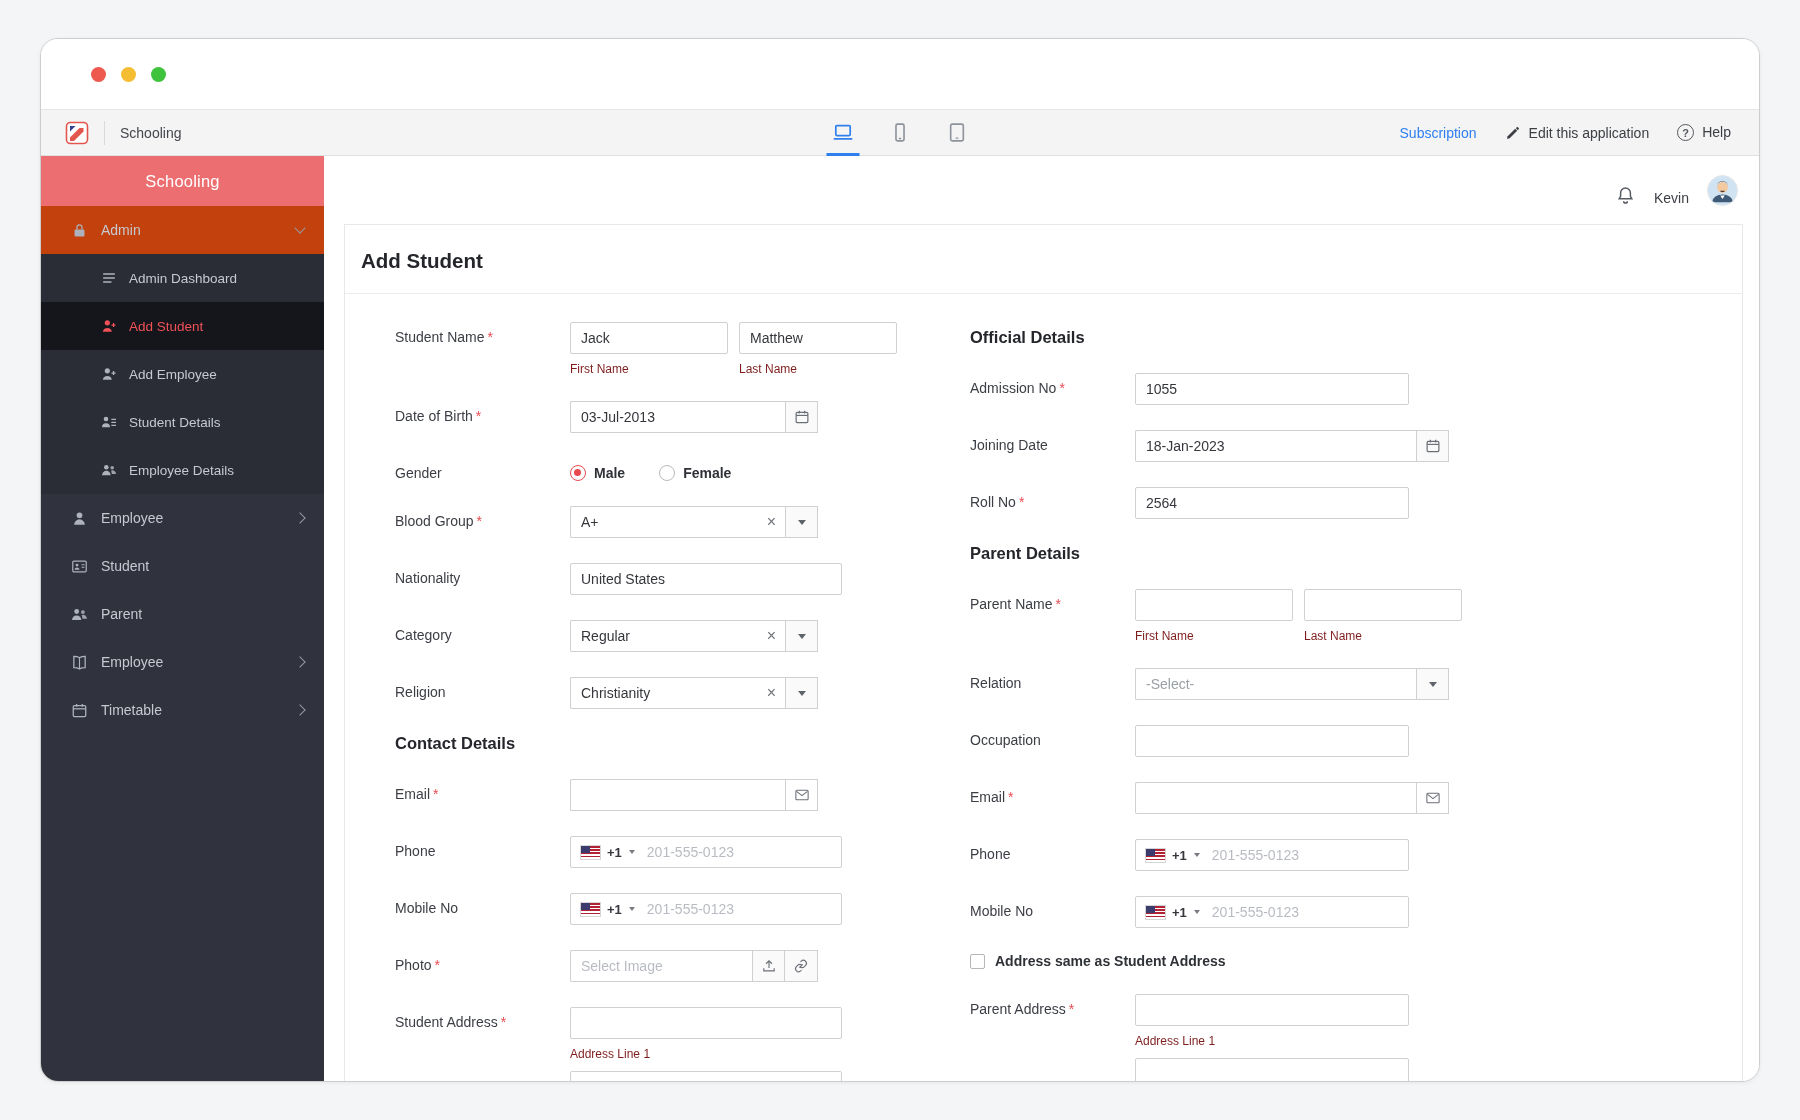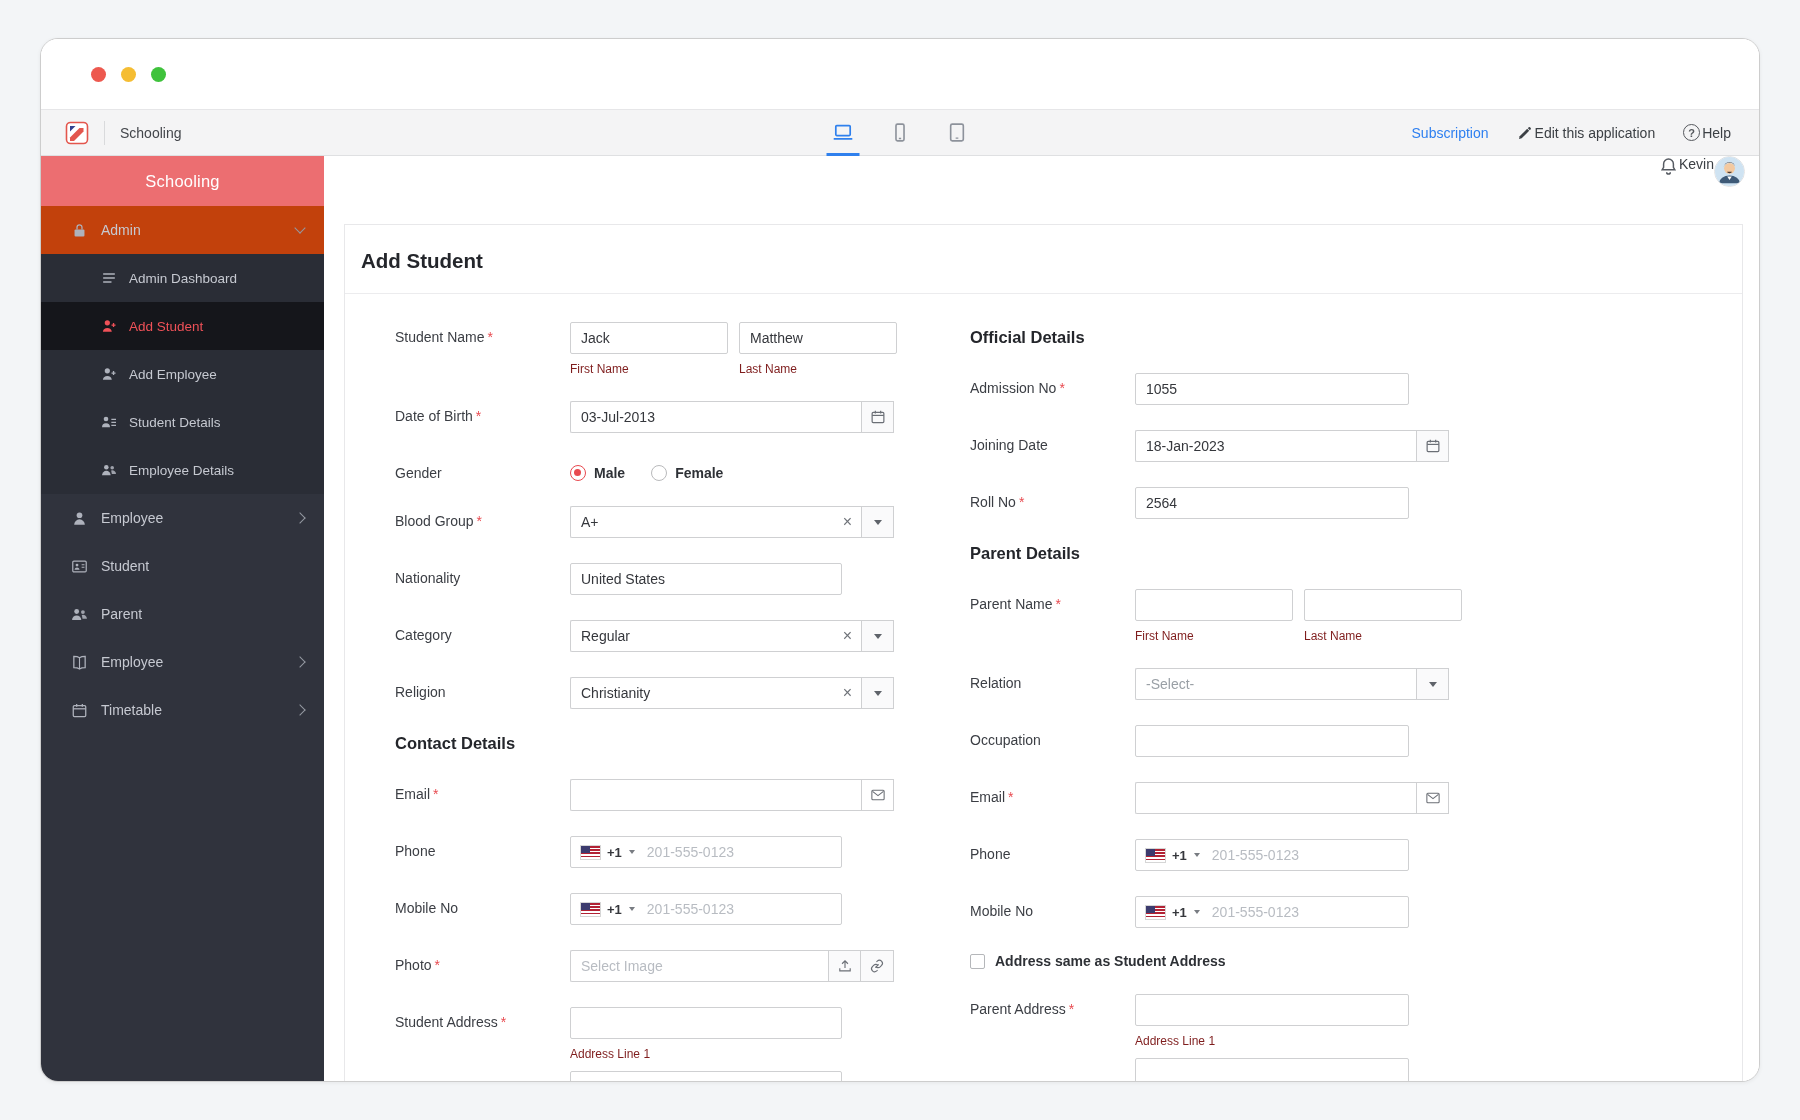--- a/index.html
+++ b/index.html
@@ -23,21 +23,21 @@
   .logo{width:24px;height:24px;display:flex}
   .tb-sep{width:1px;height:24px;background:#d9dadc}
   .tb-appname{font-size:14px;color:#43464b}
   .tb-center{position:absolute;left:50%;transform:translateX(-50%);height:100%;display:flex;align-items:center;gap:24px}
   .dev{height:100%;display:flex;align-items:center;justify-content:center;padding:0 5px;color:#8d929b;position:relative;cursor:pointer}
   .dev svg{width:23px;height:23px}
   .dev.active{color:#2f80ed}
   .dev.active::after{content:"";position:absolute;left:0;right:0;bottom:-1px;height:3px;background:#2f80ed}
   .tb-right{margin-left:auto;display:flex;align-items:center;gap:28px;padding-right:28px;font-size:14px}
   .link-blue{color:#2d7ff0;cursor:pointer}
-  .tb-btn{display:flex;align-items:center;gap:2px;color:#3c4045;cursor:pointer}
+  .tb-btn{display:flex;align-items:flex-start;gap:8px;color:#3c4045;cursor:pointer}
   .tb-btn svg{width:16px;height:16px}
   .help-q{width:17px;height:17px;border:1.3px solid #55585d;border-radius:50%;display:flex;align-items:center;
     justify-content:center;font-size:11px;color:#55585d;font-weight:700}
 
   
   .app-body{flex:1;display:flex;min-height:0}
 
   
   .sidebar{flex:0 0 283px;background:#30333d;display:flex;flex-direction:column;color:#c6c9d1}
   .sb-header{flex:0 0 50px;background:#ec6e71;color:#fff;font-size:16.5px;display:flex;align-items:center;
@@ -51,21 +51,21 @@
   .sb-sub .ic{width:16px;height:16px;flex:0 0 16px;display:flex;color:#aeb2bc}
   .sb-sub .ic svg{width:100%;height:100%}
   .sb-sub.active{background:#15161b;color:#ef5158}
   .sb-sub.active .ic{color:#ef5158}
   .chev{width:8px;height:8px;border-right:1.6px solid #9599a2;border-bottom:1.6px solid #9599a2;margin-left:auto}
   .chev.r{transform:rotate(-45deg)}
   .chev.d{transform:rotate(45deg);margin-top:-4px}
 
   
   .main{flex:1;display:flex;flex-direction:column;min-width:0;overflow:hidden;background:#fff}
-  .main-topbar{flex:0 0 50px;display:flex;align-items:flex-start;justify-content:flex-end;gap:0;padding-right:14px}
+  .main-topbar{flex:0 0 50px;display:flex;align-items:flex-end;justify-content:flex-end;gap:18px;padding-right:21px}
   .bell{color:#565b62;display:flex;cursor:pointer}
   .bell svg{width:21px;height:21px}
   .username{font-size:14px;color:#3c4045}
   .avatar{width:31px;height:31px;border-radius:50%;overflow:hidden;display:flex;cursor:pointer;border:1px solid #e2e2e2}
   .avatar svg{width:100%;height:100%}
 
   .content{flex:1;overflow:hidden;padding:18px 16px 0 20px}
   .card{border:1px solid #e8e8ea;background:#fff;min-height:1200px}
   .card-title{padding:24px 0 20px 16px;font-size:20.5px;font-weight:700;color:#24262b;border-bottom:1px solid #ececee}
   .form-body{display:flex;padding:28px 0 0 50px}
@@ -80,37 +80,37 @@
   .hint{font-size:12px;color:#7f1d1d;margin-top:8px}
   .pair{display:flex;gap:11px}
 
   .inp{height:32px;border:1px solid #cfd0d2;border-radius:2px;font-size:14px;color:#35373c;padding:0 10px;
     font-family:"Liberation Sans",sans-serif;background:#fff;outline:none}
   .inp::placeholder{color:#b8bcc2}
   .w-name{width:158px}
   .w-field{width:272px}
   .w-field-r{width:274px}
 
-  .grp{display:flex;width:324px}
+  .grp{display:flex;width:248px}
   .grp-r{width:314px}
   .grp .inp{flex:1;min-width:0;border-right:none;border-radius:2px 0 0 2px}
   .seg{width:33px;height:32px;border:1px solid #cfd0d2;display:flex;align-items:center;justify-content:center;
     background:#fafafb;color:#6b6f76;cursor:pointer;flex:0 0 33px}
   .seg + .seg{border-left:none}
   .seg svg{width:16px;height:16px}
   .seg.white{background:#fff}
 
   .selmain{flex:1;min-width:0;display:flex;align-items:center;border:1px solid #cfd0d2;border-right:none;
     border-radius:2px 0 0 2px;padding:0 9px 0 10px;height:32px;font-size:14px;color:#35373c;background:#fff}
   .selmain .cl{margin-left:auto;color:#6f7379;font-size:16px;line-height:1;cursor:pointer}
   .sel-gray{color:#9aa0a6}
   .tri{width:0;height:0;border-left:4.5px solid transparent;border-right:4.5px solid transparent;border-top:5.5px solid #5f636a}
   .tri.sm{border-left-width:3.5px;border-right-width:3.5px;border-top-width:4.5px;border-top-color:#787c82}
 
-  .radios{display:flex;align-items:center;gap:26px;padding-top:6px}
+  .radios{display:flex;align-items:center;gap:34px;padding-top:6px}
   .radio-opt{display:flex;align-items:center;gap:8px;cursor:pointer}
   .rdo{width:16px;height:16px;border-radius:50%;border:1.5px solid #b9babc;position:relative;background:#fff}
   .rdo.on{border-color:#e8494f}
   .rdo.on::after{content:"";position:absolute;left:3px;top:3px;width:7px;height:7px;border-radius:50%;background:#e8494f}
   .radio-lab{font-size:14px;color:#2e3136;font-weight:700}
 
   .phonebox{width:272px;height:32px;border:1px solid #cfd0d2;border-radius:2px;display:flex;align-items:center;
     gap:7px;padding:0 10px;background:#fff;cursor:text}
   .phonebox.r{width:274px}
   .flag{width:19px;height:13px;position:relative;flex:0 0 19px;

